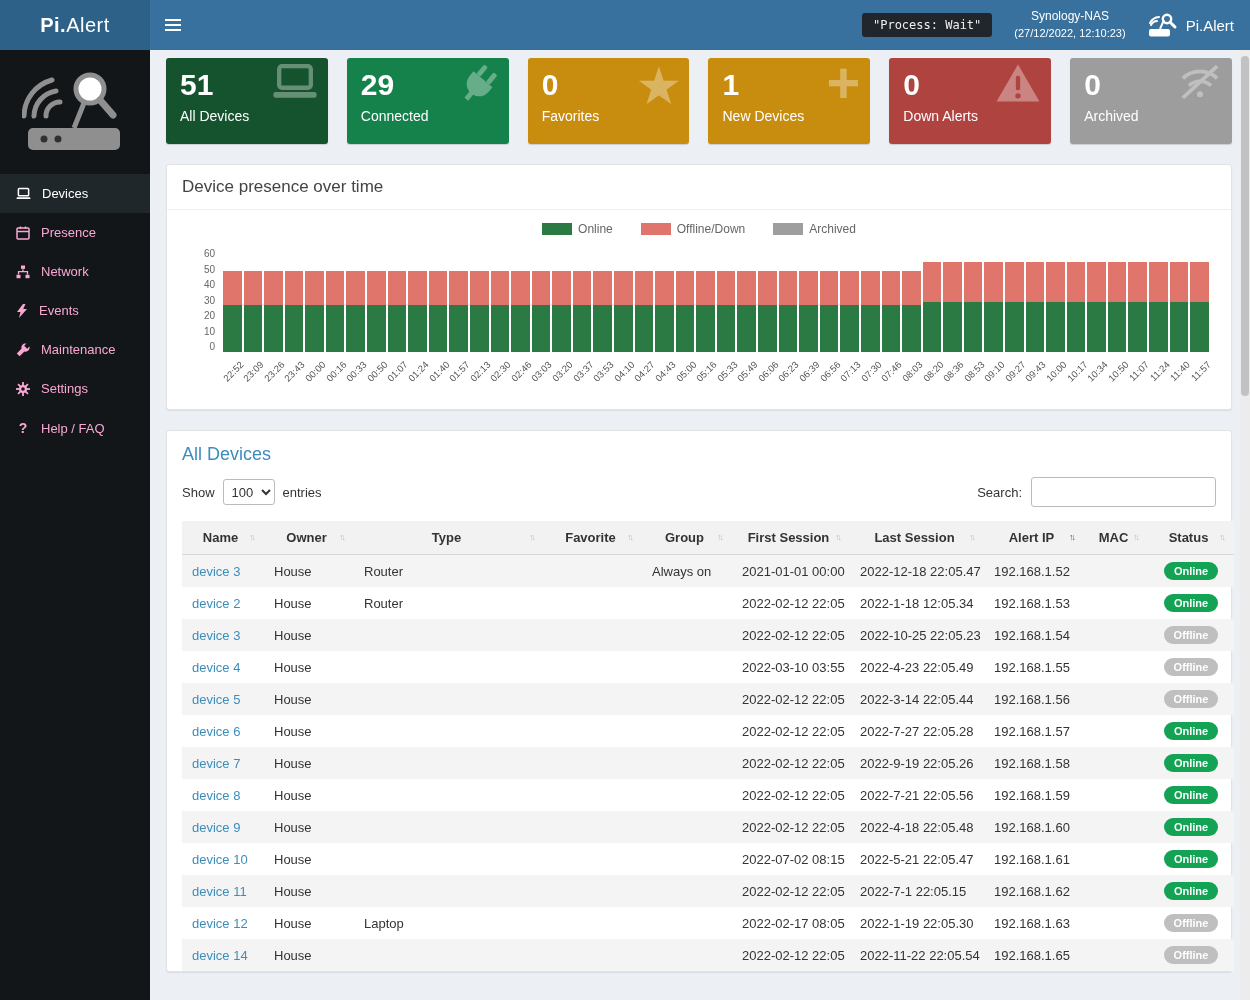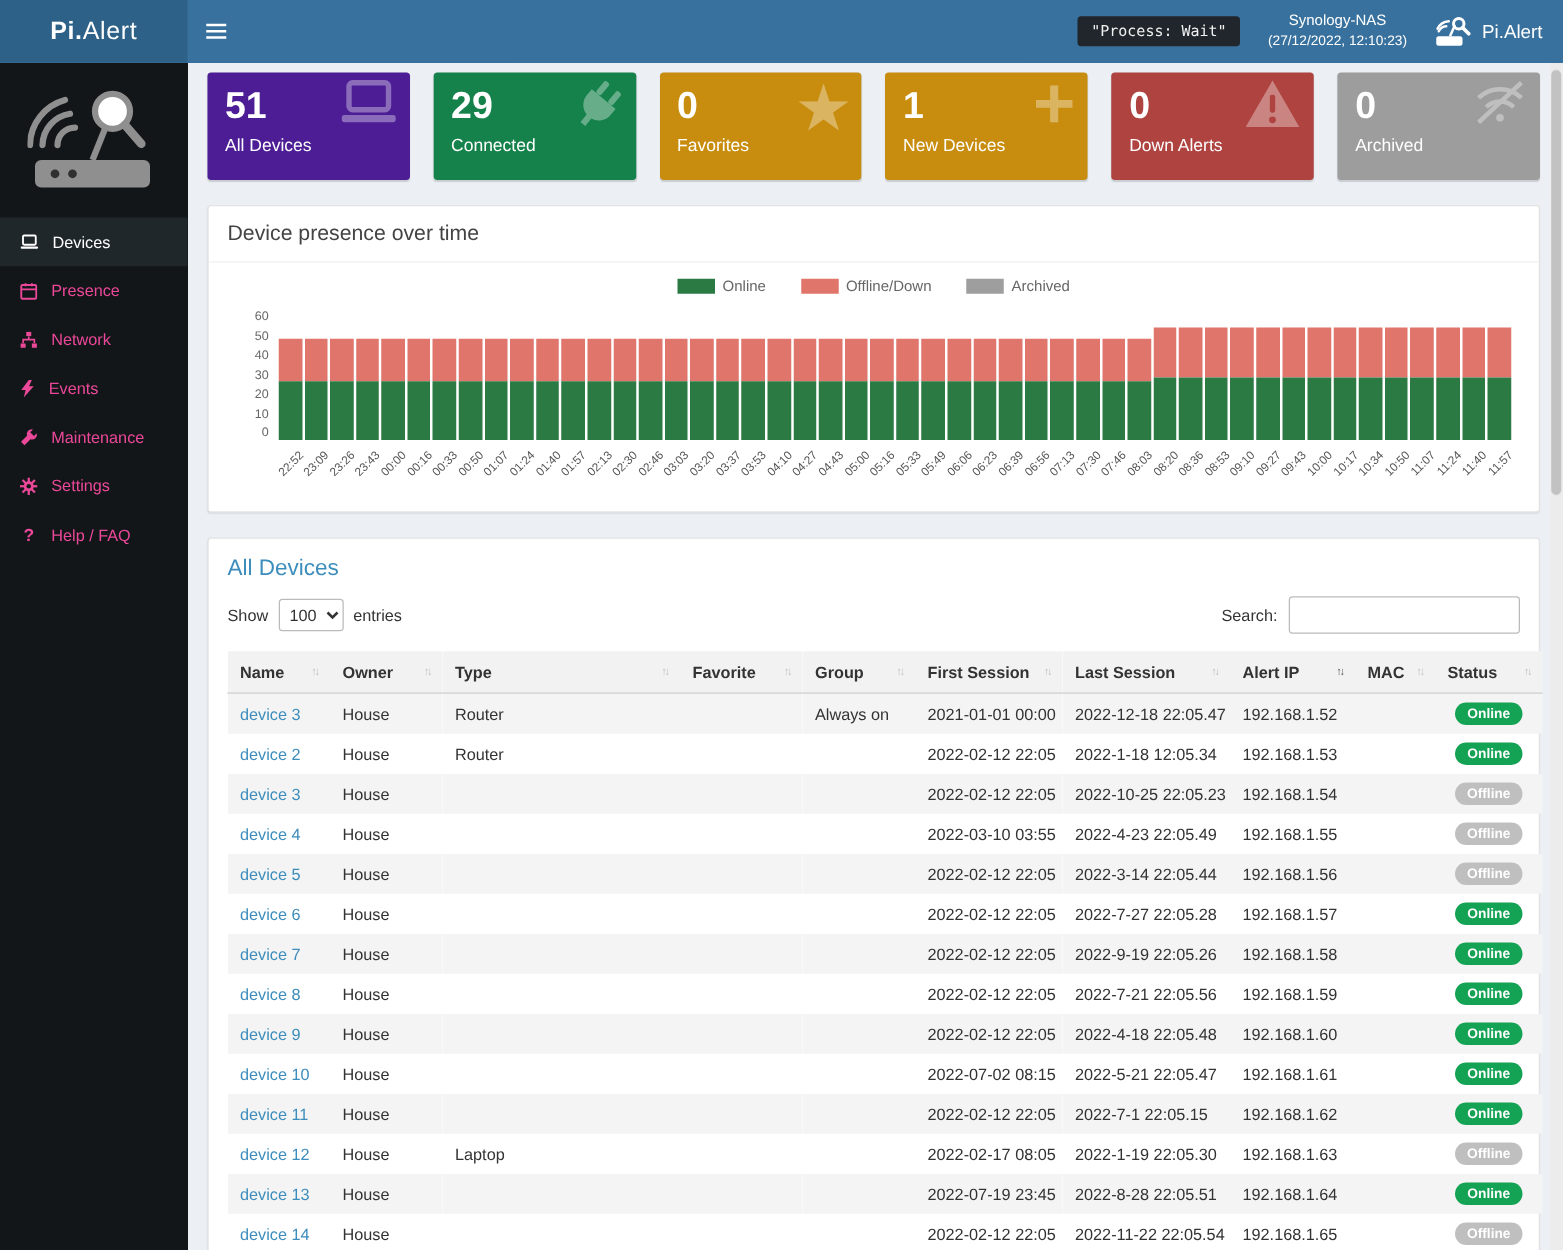--- a/index.html
+++ b/index.html
@@ -20,21 +20,21 @@
                    background:#20262b; padding:5px 11px; border-radius:3px; white-space:nowrap; }
   .host-info { color:#fff; font-size:11px; text-align:center; line-height:1.45; }
   .host-info .hn { font-size:12px; }
   .brand-right { display:flex; align-items:center; gap:8px; color:#fff; font-size:15px; }
 
   
   .sidebar { position:fixed; top:50px; bottom:0; left:0; width:150px; background:#131619; z-index:90; }
   .side-logo { padding:16px 0 8px; display:flex; justify-content:center; }
   .menu { margin-top:8px; }
   .menu-item { display:flex; align-items:center; gap:11px; padding:12px 16px;
-               color:#ec4899; font-size:13px; cursor:pointer; }
+               color:#f9a8d4; font-size:13px; cursor:pointer; }
   .menu-item.active { background:#20272b; color:#fff; }
   .menu-item svg { flex:0 0 auto; }
   .menu-item .q { width:14px; font-weight:bold; font-size:14px; text-align:center; }
 
   
   .content { margin-left:150px; padding:10px 18px 0 16px; }
   .page-title { font-size:24px; font-weight:400; color:#444; margin:6px 0 14px; }
 
   
   .cards { display:flex; gap:19px; }
@@ -70,21 +70,21 @@
   .tbl-title { color:#3c8dbc; font-size:18px; padding:13px 15px 2px; }
   .controls { display:flex; align-items:center; padding:10px 15px 12px; font-size:13px; color:#333; }
   .controls select { margin:0 8px; height:26px; border:1px solid #bbb; border-radius:3px;
                      font-size:13px; padding:2px 4px; background:#fff; color:#333; }
   .search { margin-left:auto; display:flex; align-items:center; gap:9px; color:#333; }
   .search input { width:185px; height:30px; border:1px solid #bbb; border-radius:3px;
                   padding:4px 8px; font-size:13px; background:#fff; }
 
   table.devices { width:calc(100% - 30px); margin:2px 15px 0; border-collapse:collapse;
                   font-size:13px; color:#333; table-layout:fixed; }
-  table.devices thead th { background:#f2f2f2; text-align:left; font-weight:bold; padding:9px 10px;
+  table.devices thead th { background:#f2f2f2; text-align:center; font-weight:bold; padding:9px 10px;
                   border-bottom:1px solid #d8d8d8; white-space:nowrap; cursor:pointer; overflow:hidden; }
   th .sort { float:right; color:#bdbdbd; font-size:9px; letter-spacing:-2px; margin-top:2px; }
   th.sorted .sort { color:#555; }
   table.devices tbody td { padding:7px 10px; white-space:nowrap; overflow:hidden; }
   table.devices tbody tr:nth-child(odd) { background:#f4f4f4; }
   a.devlink { color:#3c8dbc; text-decoration:none; cursor:pointer; }
   .badge { display:inline-block; min-width:54px; text-align:center; padding:3px 8px;
            border-radius:10px; font-size:11px; font-weight:bold; color:#fff; }
 
   
@@ -197,21 +197,21 @@
       <span class="q">?</span>
       <span>Help / FAQ</span>
     </div>
   </div>
 </div>
 
 <div class="content">
   <h1 class="page-title">Devices</h1>
 
   <div class="cards">
-    <div class="card" style="background: #4c1d95;">
+    <div class="card" style="background: #14532d;">
       <div class="num">51</div>
       <div class="lbl">All Devices</div>
       <span class="ico">
         <svg width="46" height="38" viewBox="0 0 32 26">
             <rect x="5" y="2" width="22" height="15" rx="2" fill="none" stroke="#fff" stroke-width="3"></rect>
             <rect x="1" y="20" width="30" height="4" rx="1.5" fill="#fff"></rect>
           </svg>
       </span>
     </div>
     <div class="card" style="background: rgb(21, 130, 75);">
@@ -716,32 +716,20 @@
             <td>Laptop</td>
             <td></td>
             <td></td>
             <td>2022-02-17  08:05</td>
             <td>2022-1-19  22:05.30</td>
             <td>192.168.1.63</td>
             <td></td>
             <td style="text-align: center;"><span class="badge" style="background: rgb(191, 191, 191);">Offline</span></td>
           </tr>
           <tr>
-            <td><a href="#" class="devlink">device 13</a></td>
-            <td>House</td>
-            <td></td>
-            <td></td>
-            <td></td>
-            <td>2022-07-19  23:45</td>
-            <td>2022-8-28  22:05.51</td>
-            <td>192.168.1.64</td>
-            <td></td>
-            <td style="text-align: center;"><span class="badge" style="background: rgb(20, 162, 84);">Online</span></td>
-          </tr>
-          <tr>
             <td><a href="#" class="devlink">device 14</a></td>
             <td>House</td>
             <td></td>
             <td></td>
             <td></td>
             <td>2022-02-12  22:05</td>
             <td>2022-11-22  22:05.54</td>
             <td>192.168.1.65</td>
             <td></td>
             <td style="text-align: center;"><span class="badge" style="background: rgb(191, 191, 191);">Offline</span></td>

